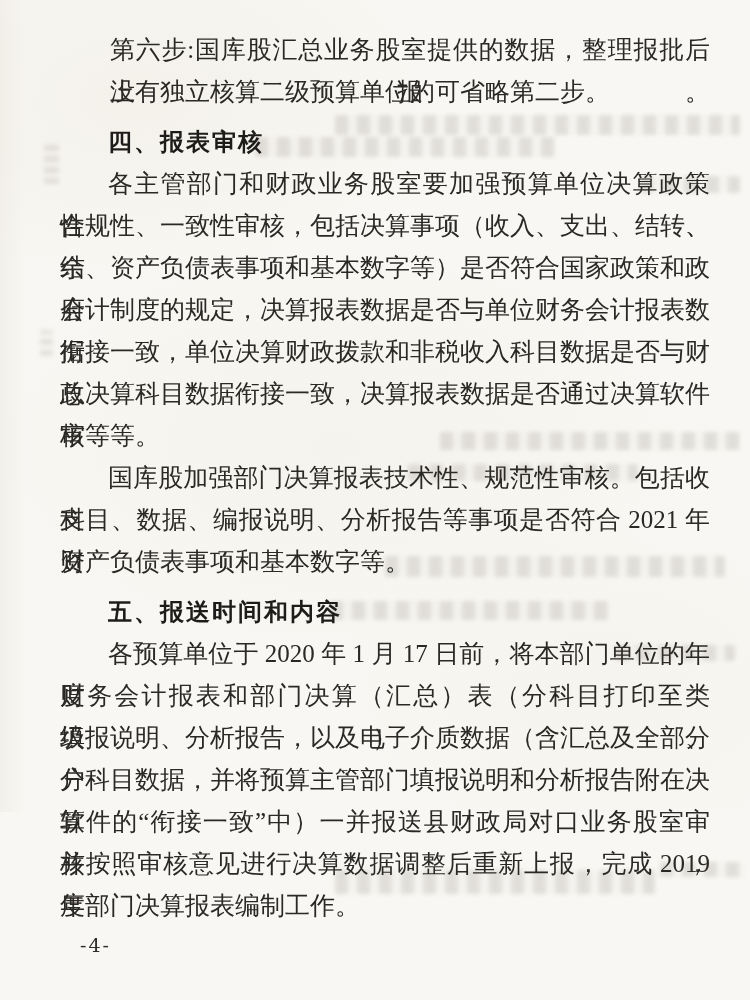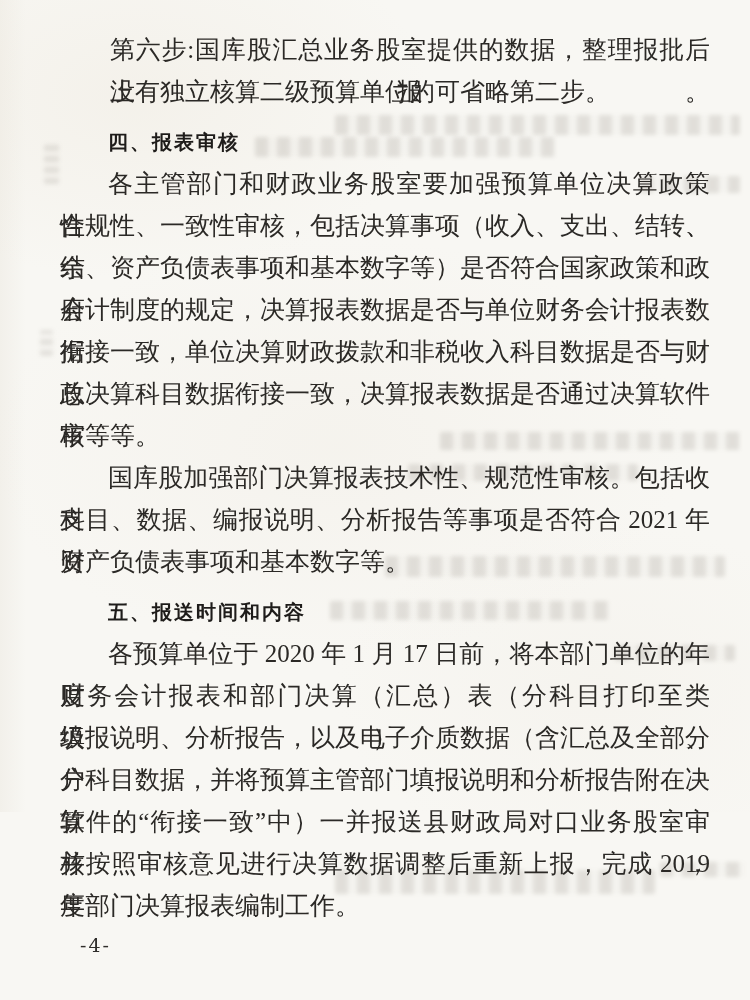--- a/index.html
+++ b/index.html
@@ -28,21 +28,21 @@
   .just{
     white-space:normal;
     text-align:justify;
     text-align-last:justify;
   }
   .bi{padding-left:50px;}          
   .ind{text-indent:48px;}          
   .head{
     font-family:"DejaVu Sans","Liberation Sans",sans-serif;
     font-weight:bold;color:#1e1c1a;
-    font-size:20px;letter-spacing:2px;
+    font-size:24px;letter-spacing:2px;
     padding-left:48px;margin-top:8px;
   }
   .pagenum{
     position:absolute;left:80px;top:934px;
     font-size:19px;letter-spacing:2px;color:#2f2d2a;
     font-family:"DejaVu Serif","Liberation Serif",serif;
   }
   
   .ghost{
     position:absolute;

